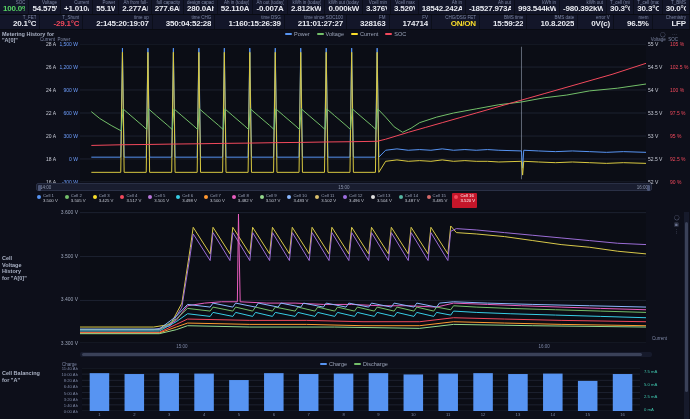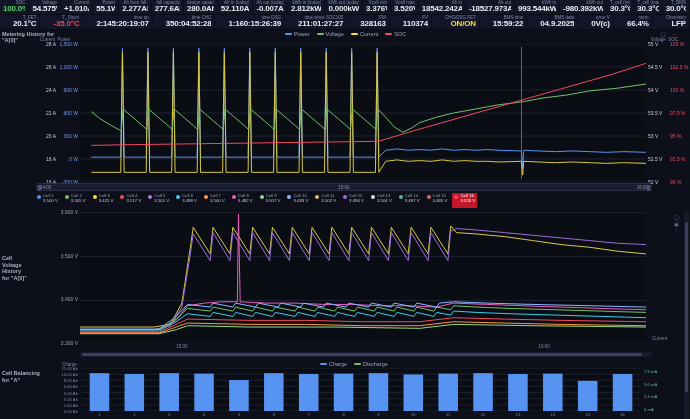--- a/index.html
+++ b/index.html
@@ -135,21 +135,21 @@
         <div class="stat-value">30.0°C</div>
       </div>
     </div>
   <div class="trow" id="trow2">
       <div class="stat">
         <div class="stat-label">T_FET</div>
         <div class="stat-value">20.1°C</div>
       </div>
       <div class="stat">
         <div class="stat-label">T_Shunt</div>
-        <div class="stat-value" style="color: rgb(242, 73, 92);">-35.0°C</div>
+        <div class="stat-value" style="color: rgb(242, 73, 92);">-29.1°C</div>
       </div>
       <div class="stat">
         <div class="stat-label">time up</div>
         <div class="stat-value">2:145:20:19:07</div>
       </div>
       <div class="stat">
         <div class="stat-label">time CHG</div>
         <div class="stat-value">350:04:52:28</div>
       </div>
       <div class="stat">
@@ -159,41 +159,41 @@
       <div class="stat">
         <div class="stat-label">time since SOC100</div>
         <div class="stat-value">211:01:27:27</div>
       </div>
       <div class="stat">
         <div class="stat-label">FM</div>
         <div class="stat-value">328163</div>
       </div>
       <div class="stat">
         <div class="stat-label">FV</div>
-        <div class="stat-value">110374</div>
+        <div class="stat-value">174714</div>
       </div>
       <div class="stat">
         <div class="stat-label">CHG/DSG FET</div>
         <div class="stat-value" style="color: rgb(250, 222, 42);">ON/ON</div>
       </div>
       <div class="stat">
         <div class="stat-label">BMS time</div>
         <div class="stat-value">15:59:22</div>
       </div>
       <div class="stat">
         <div class="stat-label">BMS date</div>
-        <div class="stat-value">04.9.2025</div>
+        <div class="stat-value">10.8.2025</div>
       </div>
       <div class="stat">
         <div class="stat-label">error V</div>
         <div class="stat-value">0V(c)</div>
       </div>
       <div class="stat">
         <div class="stat-label">mem</div>
-        <div class="stat-value">66.4%</div>
+        <div class="stat-value">96.5%</div>
       </div>
       <div class="stat">
         <div class="stat-label">Chemistry</div>
         <div class="stat-value">LFP</div>
       </div>
     </div>
 </div>
 
 <div class="ptitle" style="top:31px;left:2px;width:60px;white-space:normal;line-height:6px;">Metering History for "A[0]"</div>
 <div class="legend" id="p1legend" style="top:31px;left:285px;">

